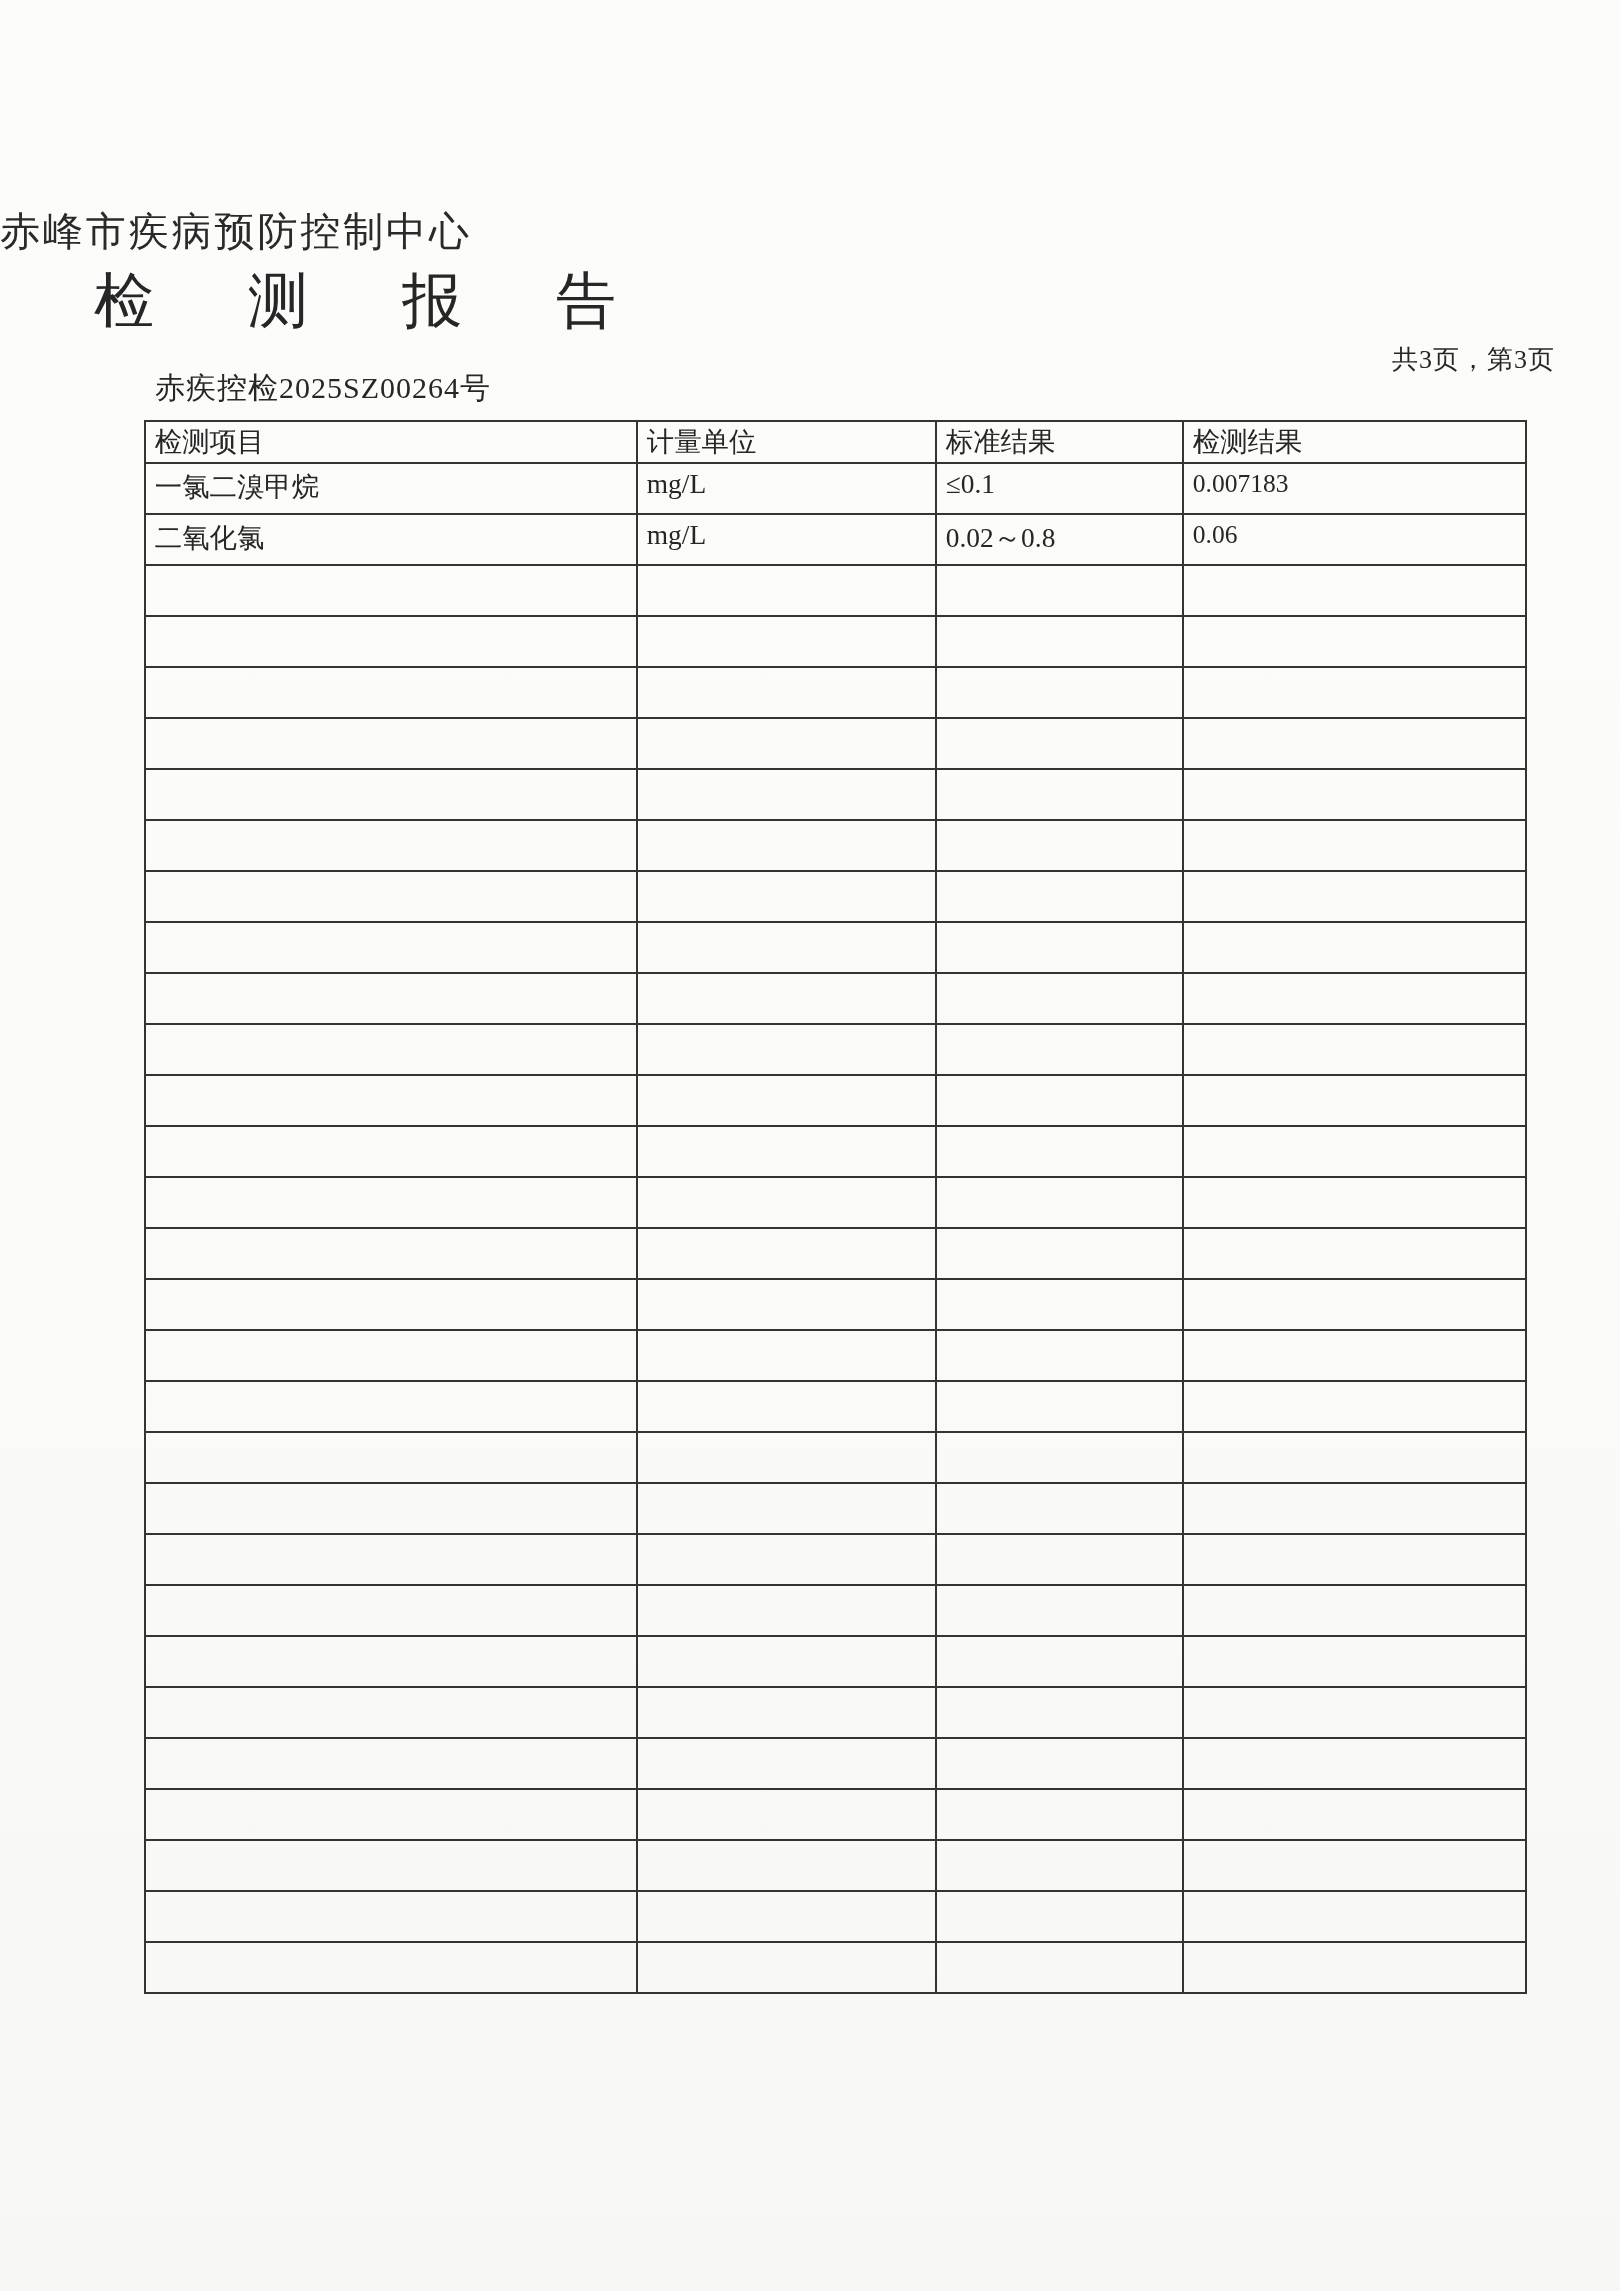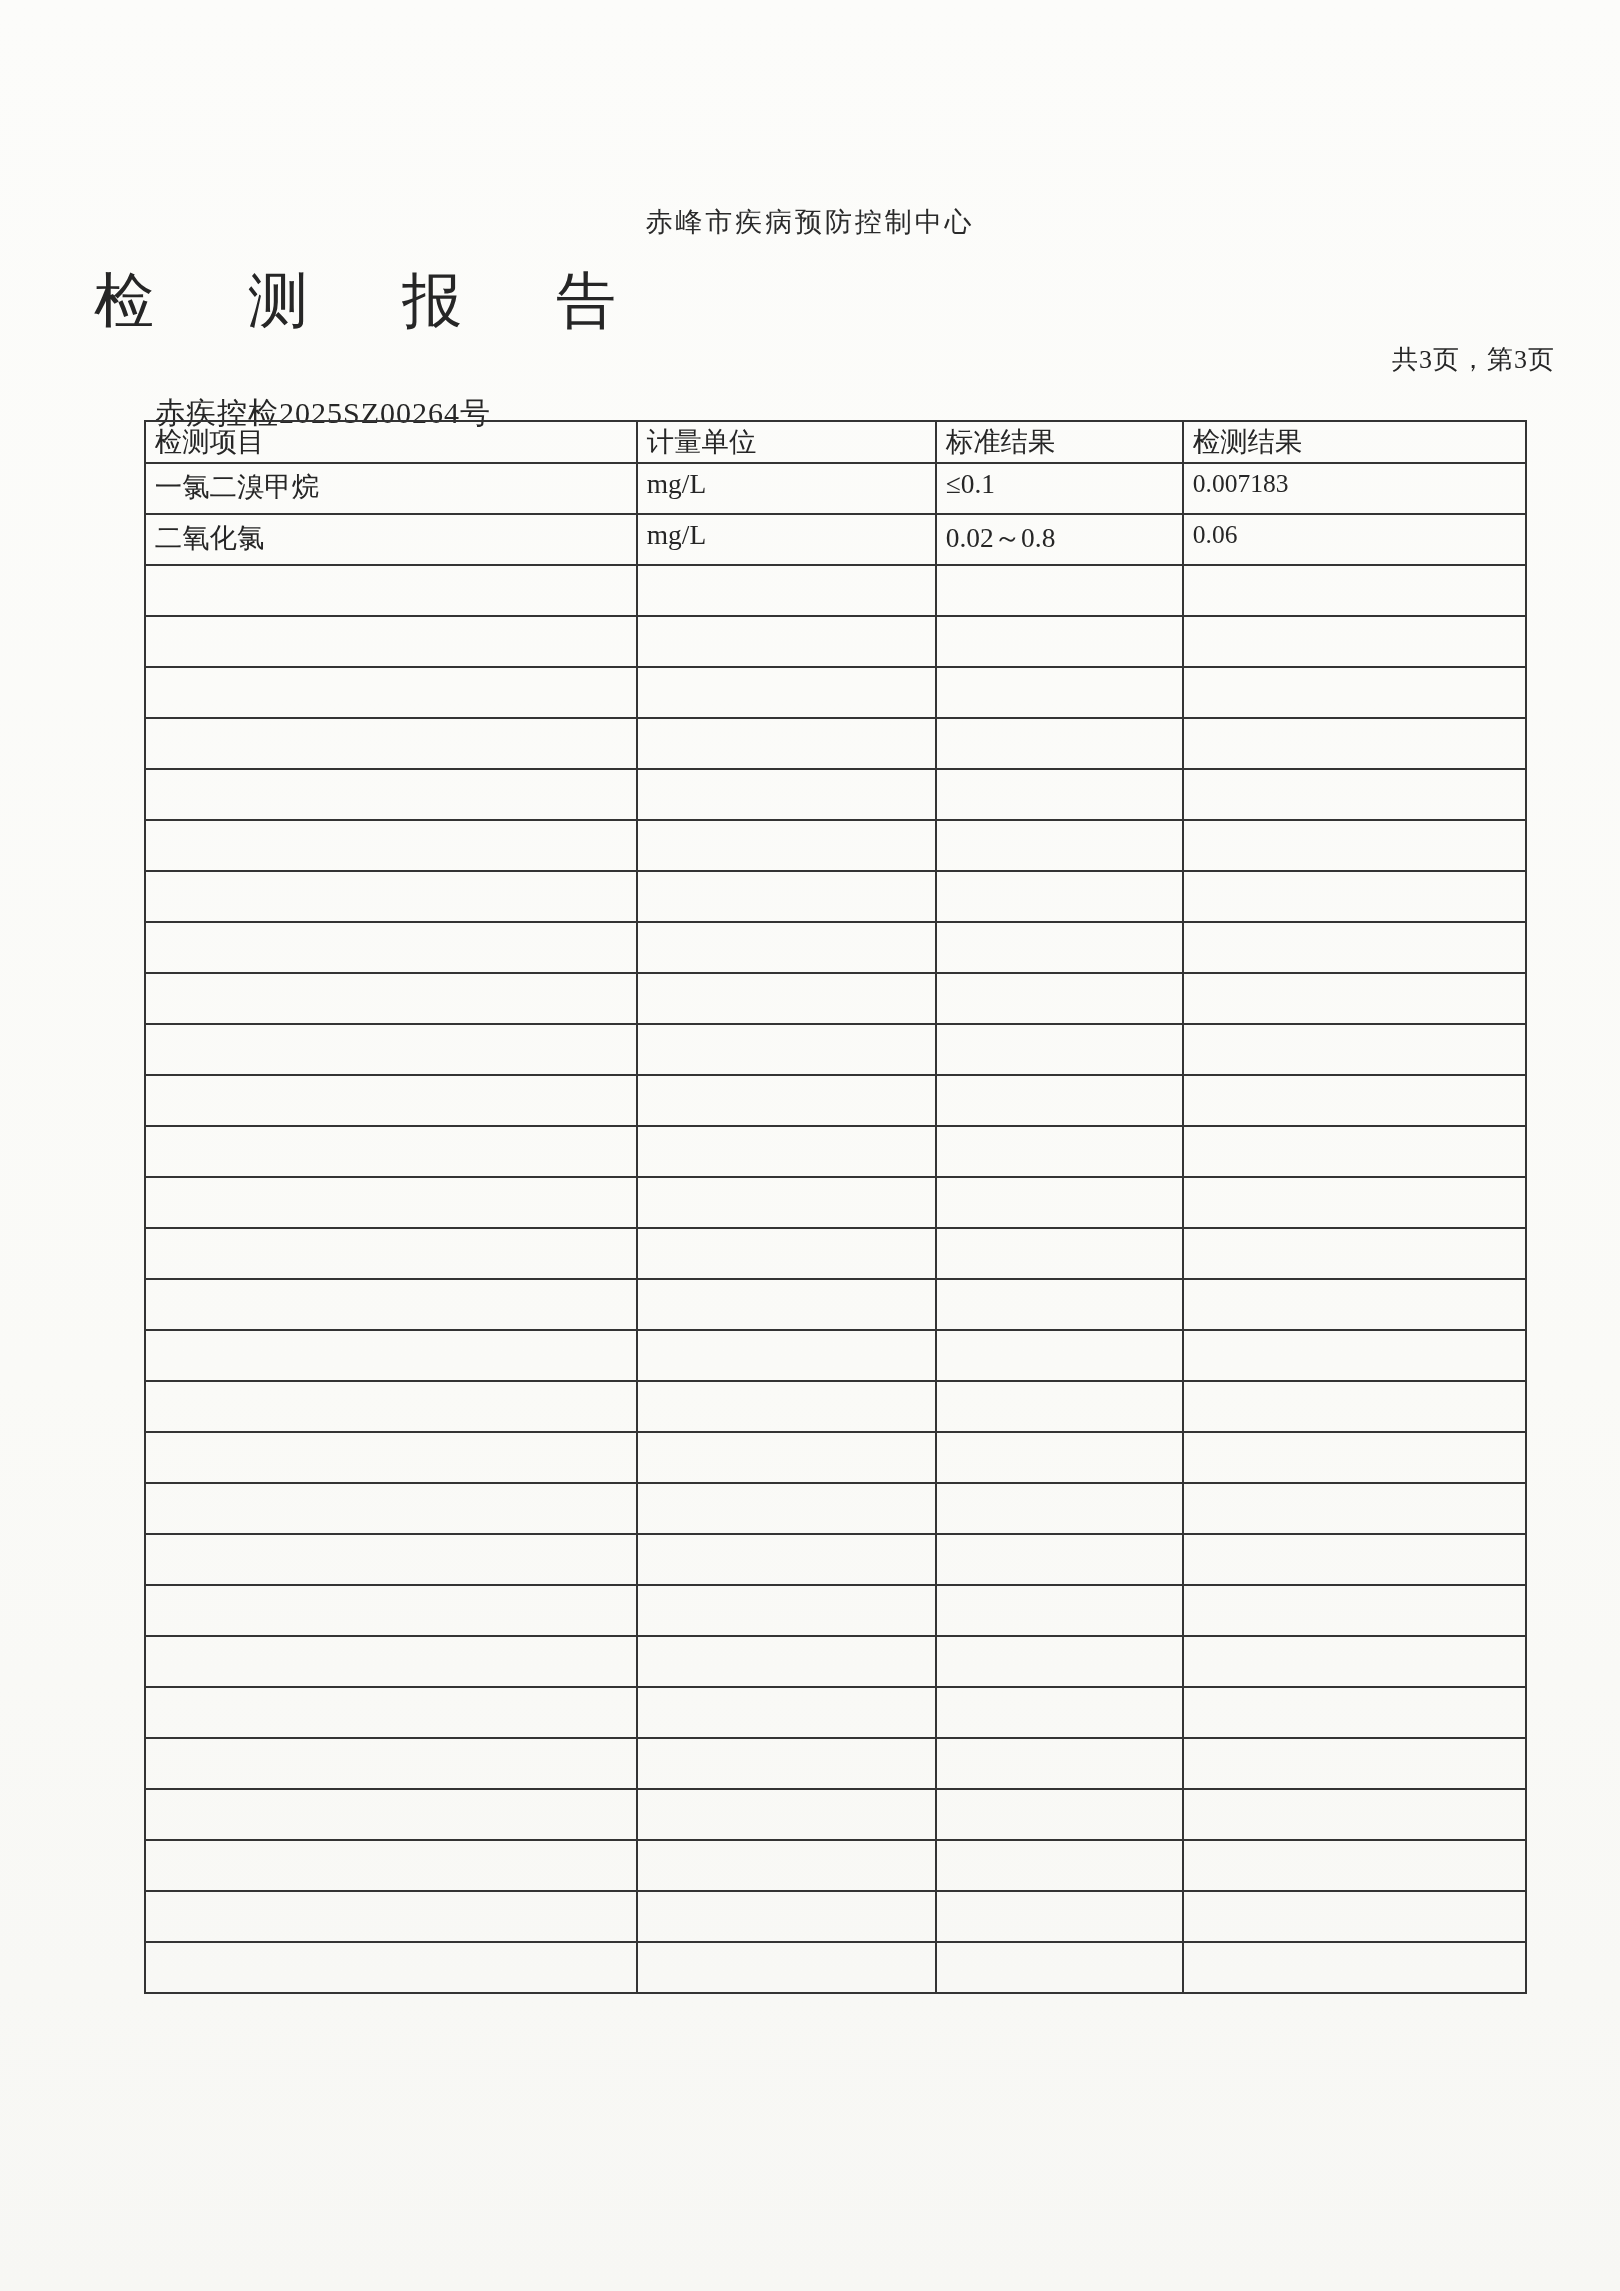--- a/index.html
+++ b/index.html
@@ -14,39 +14,38 @@
     background: linear-gradient(180deg, #fcfcfa 0%, #fafaf7 60%, #f7f7f4 100%);
     font-family: "Liberation Serif", "DejaVu Serif", serif;
     color: #232323;
     overflow: hidden;
   }
   .org-name {
     position: absolute;
     top: 204px;
     left: 0;
     right: 0;
-    text-align: center;
-    font-size: 27px;
+    font-size: 40px;
     letter-spacing: 2.9px;
     color: #2a2a2a;
   }
   .report-title {
     position: absolute;
     top: 261px;
     left: 0;
     right: 0;
     padding-left: 94px; 
     text-align: left;
     font-size: 60px;
     letter-spacing: 94px;
     color: #262626;
   }
   .report-no {
     position: absolute;
-    top: 393px;
+    top: 368px;
     left: 155px;
     font-size: 30px;
     letter-spacing: 1px;
     color: #262626;
   }
   .page-info {
     position: absolute;
     top: 342px;
     right: 65px;
     font-size: 26px;

